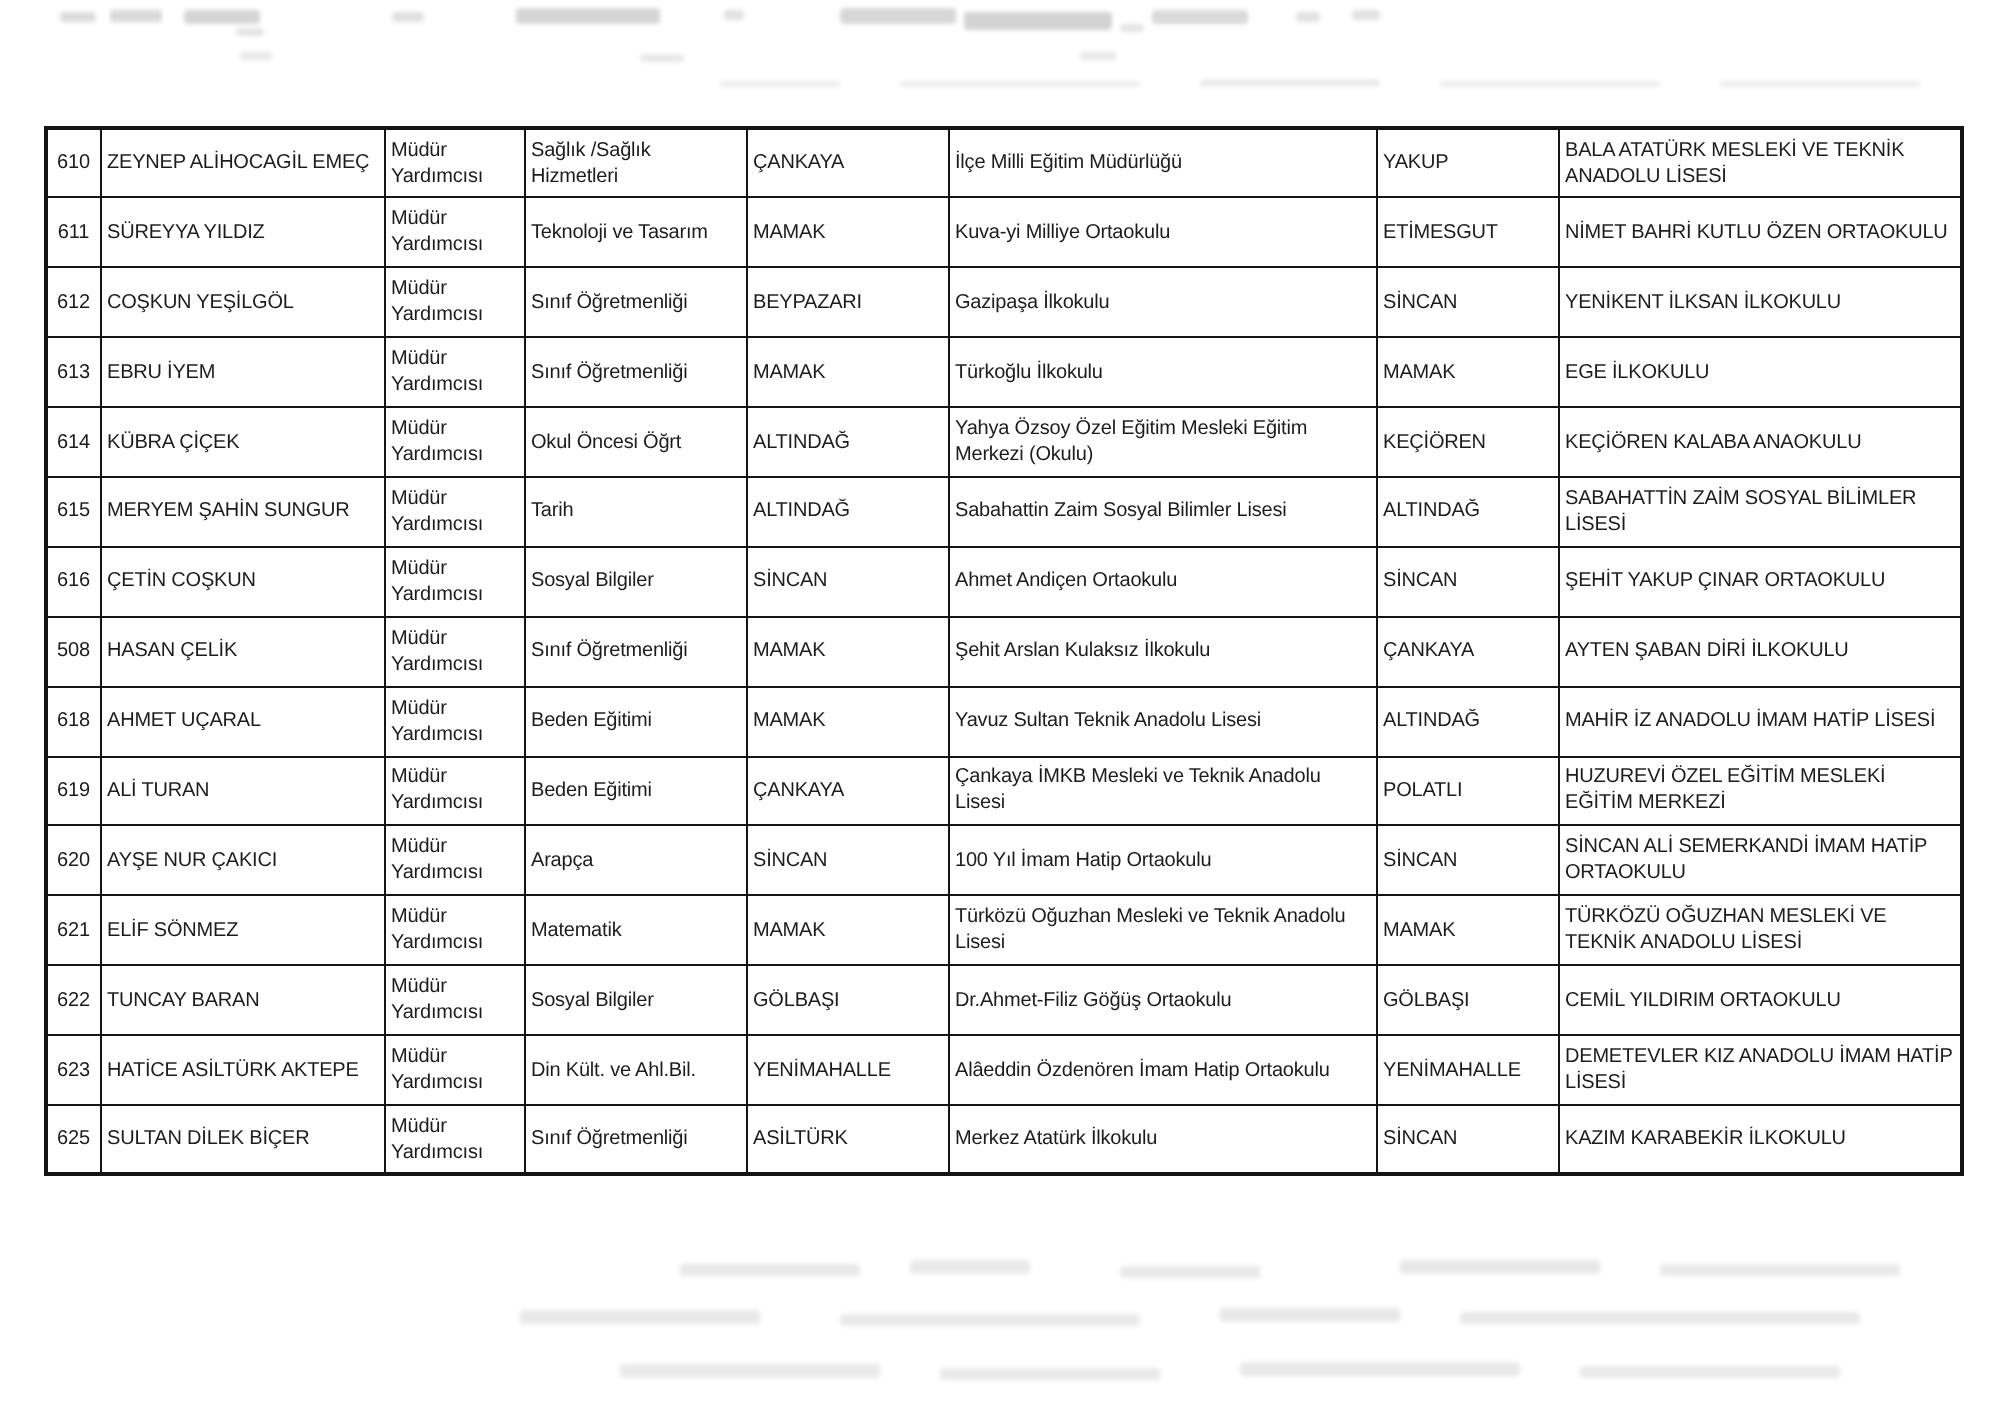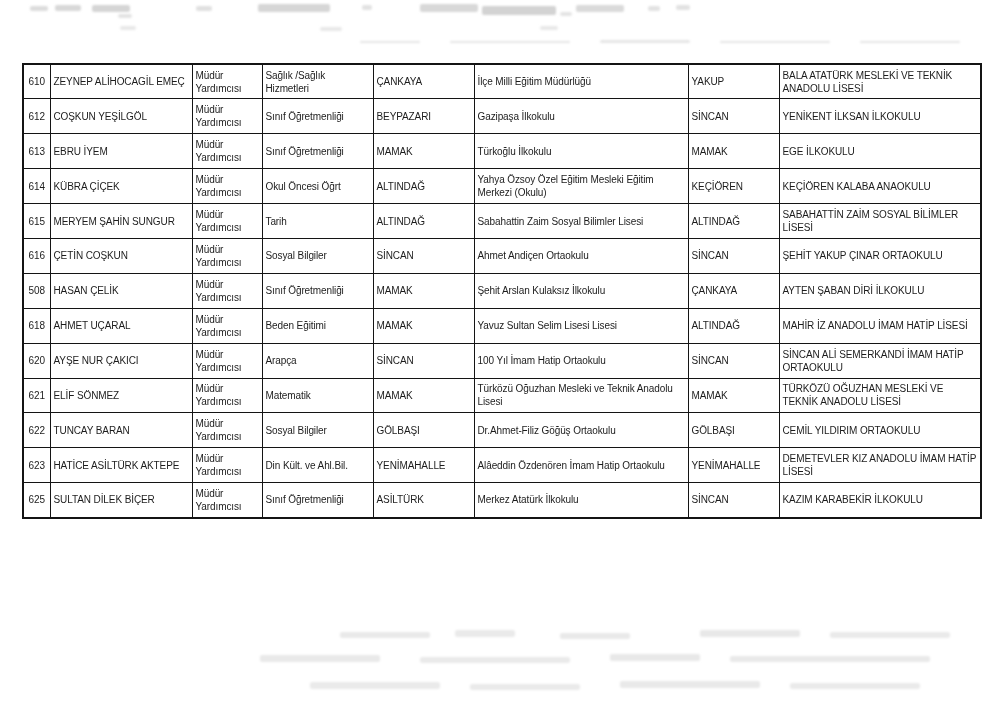--- a/index.html
+++ b/index.html
@@ -94,20 +94,30 @@
           <td class="col-no">610</td>
           <td class="col-name">ZEYNEP ALİHOCAGİL EMEÇ</td>
           <td class="col-title">Müdür Yardımcısı</td>
           <td class="col-branch">Sağlık /Sağlık Hizmetleri</td>
           <td class="col-district_from">ÇANKAYA</td>
           <td class="col-school_from">İlçe Milli Eğitim Müdürlüğü</td>
           <td class="col-district_to">YAKUP</td>
           <td class="col-school_to">BALA ATATÜRK MESLEKİ VE TEKNİK ANADOLU LİSESİ</td>
         </tr>
         <tr>
+          <td class="col-no">611</td>
+          <td class="col-name">SÜREYYA YILDIZ</td>
+          <td class="col-title">Müdür Yardımcısı</td>
+          <td class="col-branch">Teknoloji ve Tasarım</td>
+          <td class="col-district_from">MAMAK</td>
+          <td class="col-school_from">Kuva-yi Milliye Ortaokulu</td>
+          <td class="col-district_to">ETİMESGUT</td>
+          <td class="col-school_to">NİMET BAHRİ KUTLU ÖZEN ORTAOKULU</td>
+        </tr>
+        <tr>
           <td class="col-no">612</td>
           <td class="col-name">COŞKUN YEŞİLGÖL</td>
           <td class="col-title">Müdür Yardımcısı</td>
           <td class="col-branch">Sınıf Öğretmenliği</td>
           <td class="col-district_from">BEYPAZARI</td>
           <td class="col-school_from">Gazipaşa İlkokulu</td>
           <td class="col-district_to">SİNCAN</td>
           <td class="col-school_to">YENİKENT İLKSAN İLKOKULU</td>
         </tr>
         <tr>
@@ -159,23 +169,33 @@
           <td class="col-school_from">Şehit Arslan Kulaksız İlkokulu</td>
           <td class="col-district_to">ÇANKAYA</td>
           <td class="col-school_to">AYTEN ŞABAN DİRİ İLKOKULU</td>
         </tr>
         <tr>
           <td class="col-no">618</td>
           <td class="col-name">AHMET UÇARAL</td>
           <td class="col-title">Müdür Yardımcısı</td>
           <td class="col-branch">Beden Eğitimi</td>
           <td class="col-district_from">MAMAK</td>
-          <td class="col-school_from">Yavuz Sultan Selim Lisesi Lisesi</td>
+          <td class="col-school_from">Yavuz Sultan Teknik Anadolu Lisesi</td>
           <td class="col-district_to">ALTINDAĞ</td>
           <td class="col-school_to">MAHİR İZ ANADOLU İMAM HATİP LİSESİ</td>
+        </tr>
+        <tr>
+          <td class="col-no">619</td>
+          <td class="col-name">ALİ TURAN</td>
+          <td class="col-title">Müdür Yardımcısı</td>
+          <td class="col-branch">Beden Eğitimi</td>
+          <td class="col-district_from">ÇANKAYA</td>
+          <td class="col-school_from">Çankaya İMKB Mesleki ve Teknik Anadolu Lisesi</td>
+          <td class="col-district_to">POLATLI</td>
+          <td class="col-school_to">HUZUREVİ ÖZEL EĞİTİM MESLEKİ EĞİTİM MERKEZİ</td>
         </tr>
         <tr>
           <td class="col-no">620</td>
           <td class="col-name">AYŞE NUR ÇAKICI</td>
           <td class="col-title">Müdür Yardımcısı</td>
           <td class="col-branch">Arapça</td>
           <td class="col-district_from">SİNCAN</td>
           <td class="col-school_from">100 Yıl İmam Hatip Ortaokulu</td>
           <td class="col-district_to">SİNCAN</td>
           <td class="col-school_to">SİNCAN ALİ SEMERKANDİ İMAM HATİP ORTAOKULU</td>

